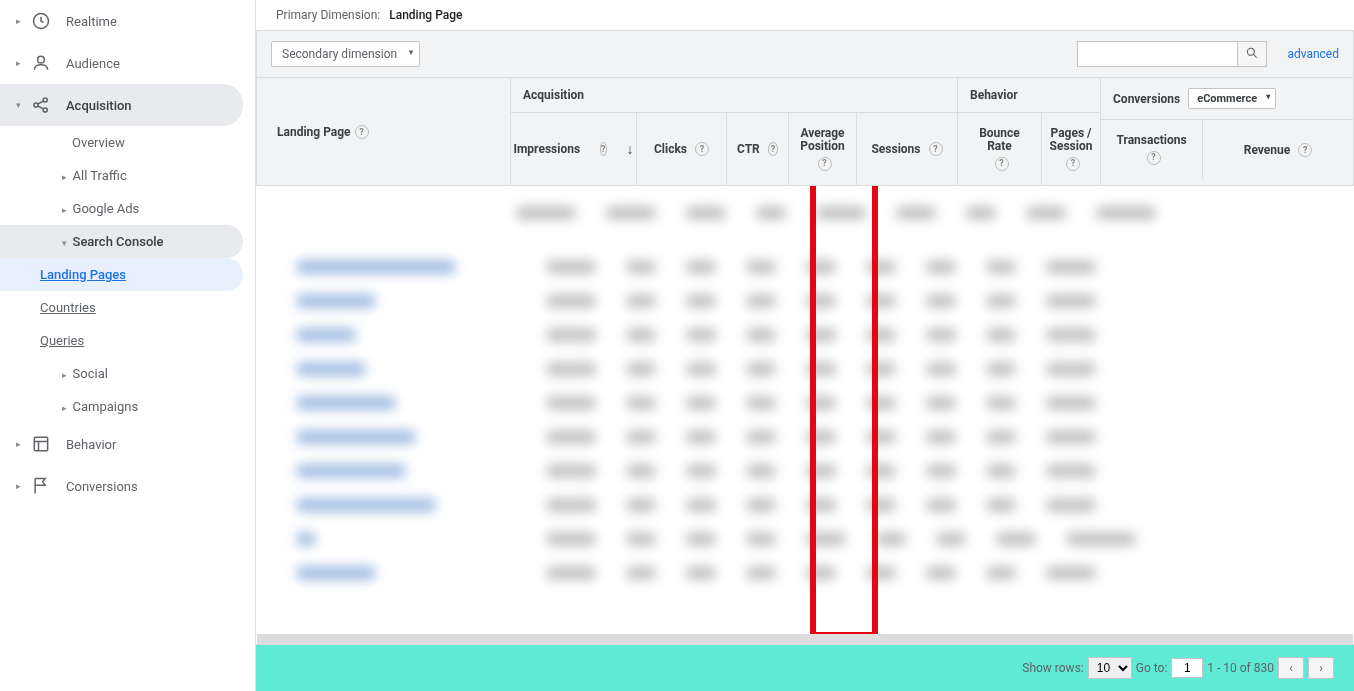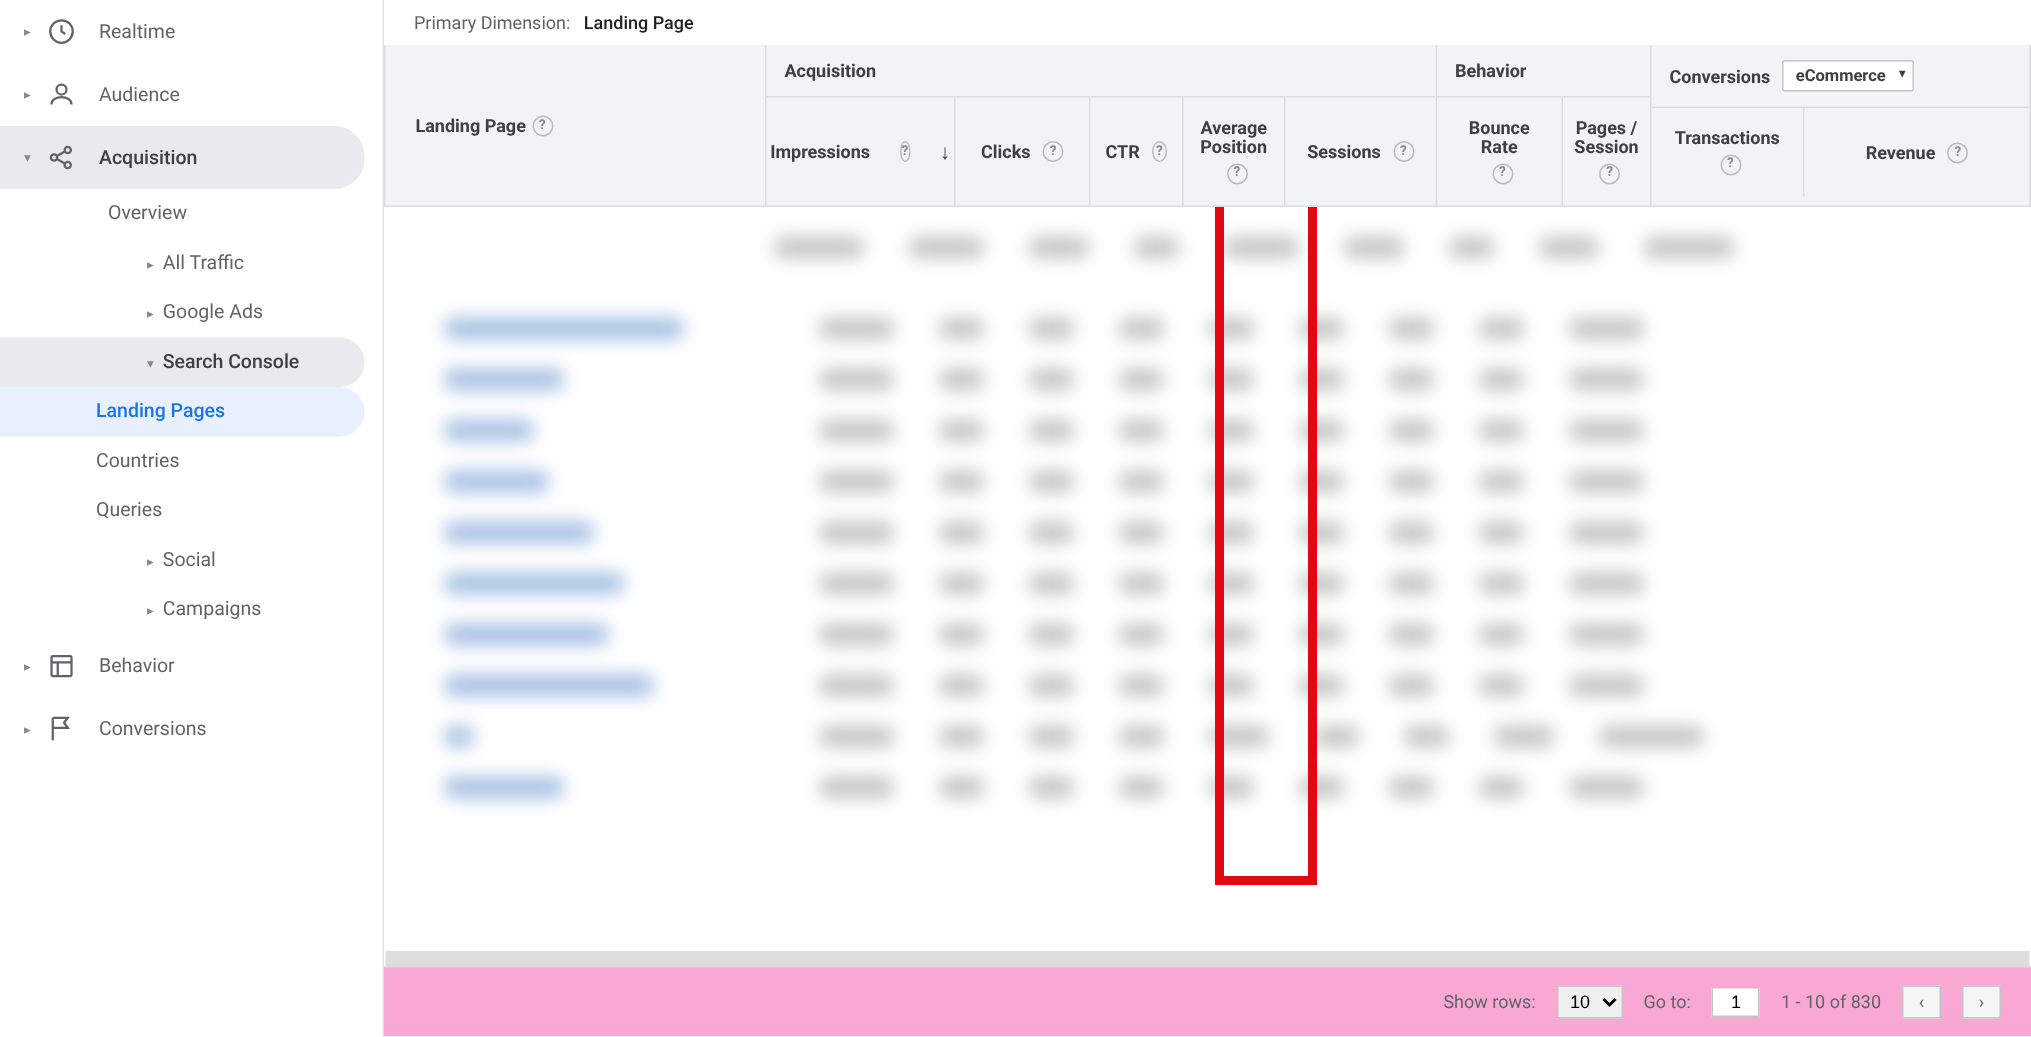--- a/index.html
+++ b/index.html
@@ -3,25 +3,25 @@
 <meta charset="utf-8">
 <style>
 * { box-sizing: border-box; margin: 0; padding: 0; }
 body { font-family: Roboto, Arial, sans-serif; font-size: 13px; color: #3c4043; background: #fff; display: flex; width: 1354px; height: 691px; overflow: hidden; }
 .sidebar { width: 256px; background: #fff; border-right: 1px solid #e0e0e0; display: flex; flex-direction: column; padding-top: 0; }
 .nav-item { display: flex; align-items: center; padding: 10px 16px; cursor: pointer; color: #5f6368; }
 .nav-item .caret { width: 10px; font-size: 9px; color: #888; margin-right: 4px; }
 .nav-item .icon { width: 22px; height: 22px; margin-right: 14px; display: flex; align-items: center; justify-content: center; }
 .nav-item.active { background: #e8eaed; border-radius: 0 20px 20px 0; margin-right: 12px; color: #3c4043; font-weight: 500; }
 .sub-item { padding: 9px 0 9px 72px; color: #5f6368; cursor: pointer; }
-.sub-item.caret-sub { padding-left: 98px; }
+.sub-item.caret-sub { padding-left: 62px; }
 .sub-item.caret-sub::before { content: "▸"; font-size: 9px; color: #888; margin-right: 6px; }
 .sub-item.open::before { content: "▾"; }
 .sub-item.group-active { background: #e8eaed; border-radius: 0 20px 20px 0; margin-right: 12px; color: #3c4043; font-weight: 500; }
-.subsub-item { padding: 9px 0 9px 64px; color: #5f6368; cursor: pointer; }
+.subsub-item { padding: 9px 0 9px 40px; color: #5f6368; cursor: pointer; text-decoration: underline; }
 .subsub-item.selected { background: #e8f0fe; color: #1a73e8; border-radius: 0 20px 20px 0; margin-right: 12px; font-weight: 500; }
 .sidebar-bottom { margin-top: auto; }
 .bottom-item { padding: 14px 16px 14px 56px; color: #5f6368; cursor: pointer; position: relative; }
 .bottom-item .icon { position: absolute; left: 26px; top: 12px; width: 20px; height: 20px; }
 .beta { color: #e8710a; font-size: 9px; font-weight: 500; vertical-align: super; margin-left: 2px; }
 .main { flex: 1; background: #fff; display: flex; flex-direction: column; position: relative; }
 .primary-dim { padding: 8px 20px; font-size: 12px; color: #5f6368; }
 .primary-dim .val { color: #202124; font-weight: 500; margin-left: 6px; }
 .toolbar { background: #f1f3f4; border: 1px solid #dadce0; padding: 10px 14px; display: flex; align-items: center; gap: 10px; }
 .sec-dim { border: 1px solid #c4c4c4; border-radius: 2px; background: #fff; padding: 5px 22px 5px 10px; font-size: 12px; color: #5f6368; position: relative; cursor: pointer; }
@@ -41,21 +41,21 @@
 .sort-arrow { font-size: 14px; margin-left: 4px; }
 .col-landing { width: 254px; display: flex; align-items: center; padding: 30px 20px; font-weight: 700; border-right: 1px solid #dadce0; }
 .col-impr { width: 126px; gap: 16px; } .col-clicks { width: 90px; } .col-ctr { width: 62px; } .col-avg { width: 68px; } .col-sess { width: 100px; }
 .col-bounce { width: 84px; } .col-pps { width: 58px; } .col-trans { width: 102px; } .col-rev { width: 102px; }
 .conv-select { border: 1px solid #c4c4c4; background: #fff; padding: 3px 18px 3px 8px; font-size: 11px; border-radius: 2px; position: relative; cursor: pointer; margin-left: 8px; }
 .conv-select::after { content: "▾"; position: absolute; right: 5px; font-size: 8px; }
 .blur-rows { padding: 10px 20px; filter: blur(6px); opacity: 0.5; }
 .blur-row { display: flex; gap: 30px; padding: 10px 0; }
 .blur-cell { background: #888; height: 14px; border-radius: 6px; }
 .highlight-box { position: absolute; border: 6px solid #e30613; pointer-events: none; }
-.footer { border-top: 1px solid #dadce0; padding: 12px 20px; display: flex; align-items: center; justify-content: flex-end; gap: 14px; font-size: 12px; color: #5f6368; background: #f9a8d4; }
+.footer { border-top: 1px solid #dadce0; padding: 12px 20px; display: flex; align-items: center; justify-content: flex-end; gap: 4px; font-size: 12px; color: #5f6368; background: #5eead4; }
 .footer select, .footer input { border: 1px solid #c4c4c4; padding: 2px 4px; font-size: 12px; }
 .footer input { width: 32px; text-align: center; }
 .page-btn { width: 26px; height: 22px; border: 1px solid #c4c4c4; background: #f5f5f5; cursor: pointer; display: inline-flex; align-items: center; justify-content: center; }
 .scrollbar-h { height: 10px; background: #ddd; margin: 0 1px; }
 svg { width: 20px; height: 20px; fill: none; stroke: #5f6368; stroke-width: 1.8; }
 </style>
 </head>
 <body>
 
 <div class="sidebar">
@@ -119,20 +119,31 @@
       </span>
     <span>Conversions</span>
   </div>
 </div>
 
 <div class="main">
   <div class="primary-dim">
     <span>Primary Dimension:</span>
     <span class="val">Landing Page</span>
   </div>
+  <div class="toolbar">
+    <div class="sec-dim">Secondary dimension</div>
+    <div class="search-box">
+      <input type="text" placeholder="" style="">
+      <button><svg viewBox="0 0 24 24" style="width:14px;height:14px">
+            <circle cx="10" cy="10" r="6"></circle>
+            <path d="M15 15l5 5"></path>
+          </svg></button>
+    </div>
+    <span class="adv-link">advanced</span>
+  </div>
 
   <div class="table-header">
     <div class="col-landing">
       <span>Landing Page</span>
         <span class="help">?</span>
     </div>
     <div class="hdr-group" style="flex:0 0 auto">
       <div class="hdr-top">Acquisition</div>
       <div class="hdr-cols">
         <div class="hdr-col col-impr">

